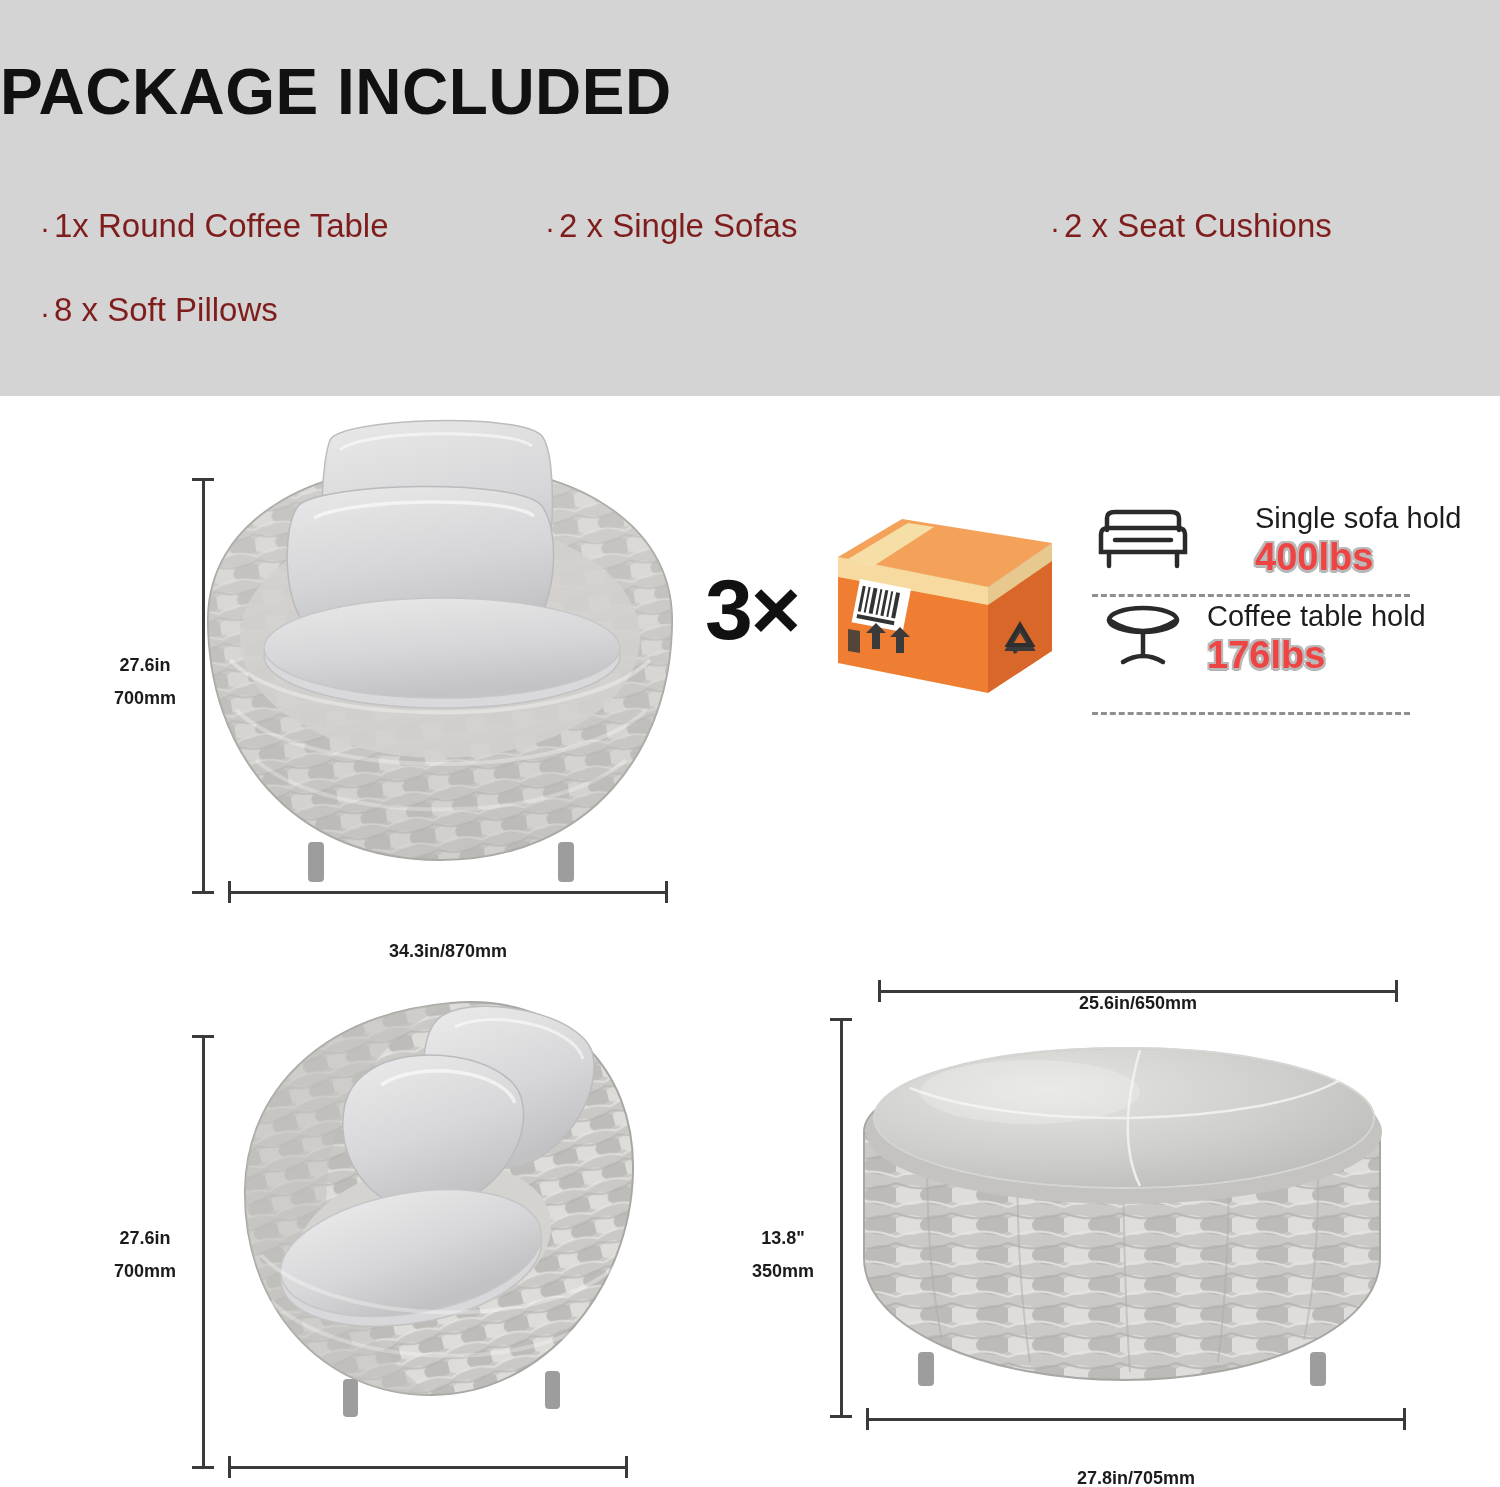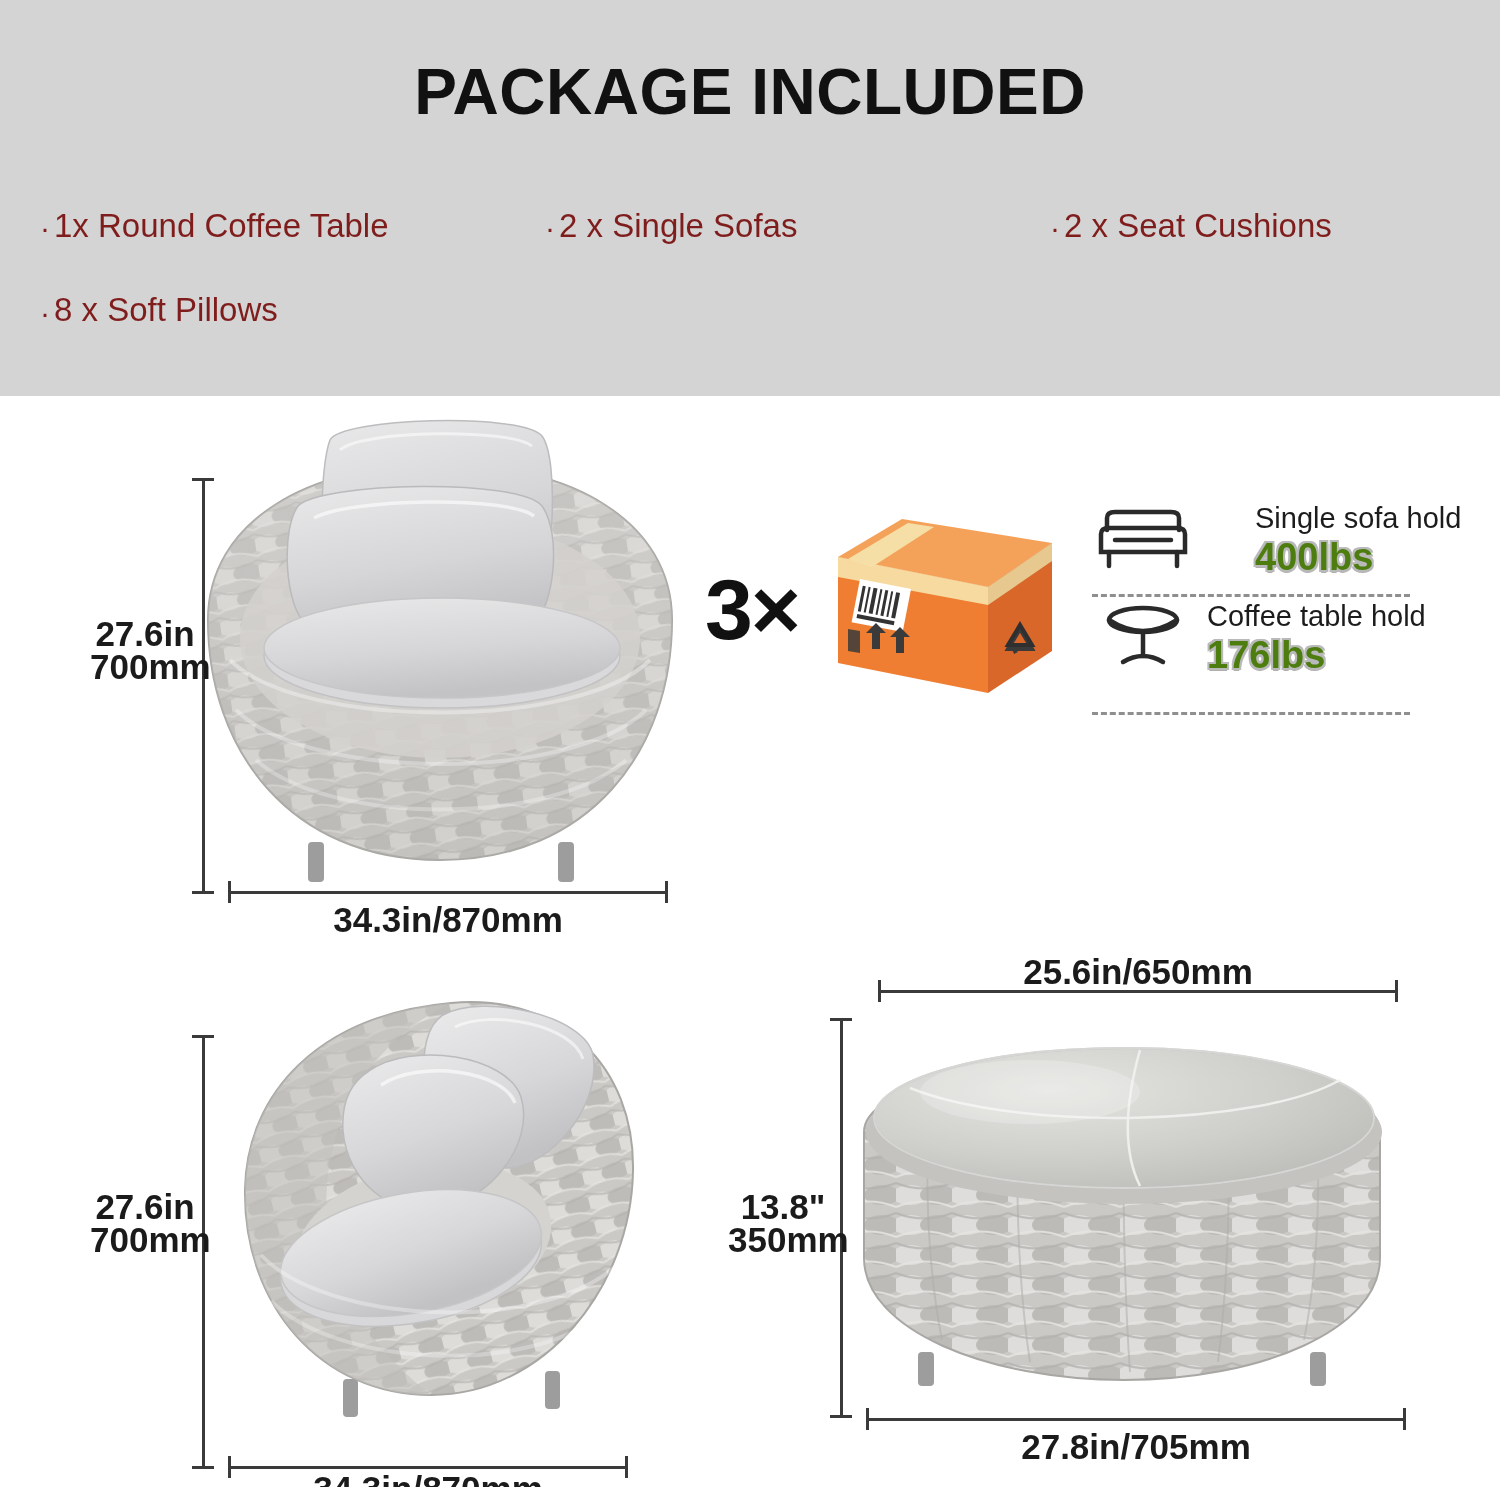--- a/index.html
+++ b/index.html
@@ -22,21 +22,21 @@
     left: 0; top: 0;
     width: 1500px;
     height: 396px;
     background: #d4d4d4;
   }
   .header-title {
     position: absolute;
     top: 55px;
     left: 0;
     width: 1500px;
-    text-align: center;
+    text-align: left;
     font-size: 64px;
     font-weight: bold;
     letter-spacing: 0.5px;
     color: #111;
   }
   .pkg-list {
     position: absolute;
     top: 185px;
     left: 40px;
     width: 1420px;
@@ -57,26 +57,27 @@
     font-size: 30px;
     vertical-align: middle;
   }
   .col1 { width: 505px; }
   .col2 { width: 505px; }
   .col3 { width: 400px; }
 
   
   .dim-text {
     position: absolute;
-    font-size: 35px;
+    font-size: 18px;
     font-weight: bold;
     color: #1b1b1b;
     text-align: center;
     line-height: 33px;
     white-space: nowrap;
+    margin-top: 32px;
   }
 
   
   .vline {
     position: absolute;
     width: 3px;
     background: #3a3a3a;
   }
   .hline {
     position: absolute;
@@ -121,21 +122,21 @@
   }
   .spec-label {
     font-size: 29px;
     color: #1c1c1c;
     line-height: 34px;
     white-space: nowrap;
   }
   .spec-value {
     font-size: 38px;
     font-weight: bold;
-    color: #4d7c0f;
+    color: #ef4444;
     text-shadow:
       -2px -2px 0 #b9b9b9, 2px -2px 0 #b9b9b9,
       -2px  2px 0 #b9b9b9, 2px  2px 0 #b9b9b9,
        0 3px 0 #b0b0b0;
     line-height: 44px;
     white-space: nowrap;
   }
   .dash-line {
     position: absolute;
     border-top: 3px dashed #8f8f8f;

